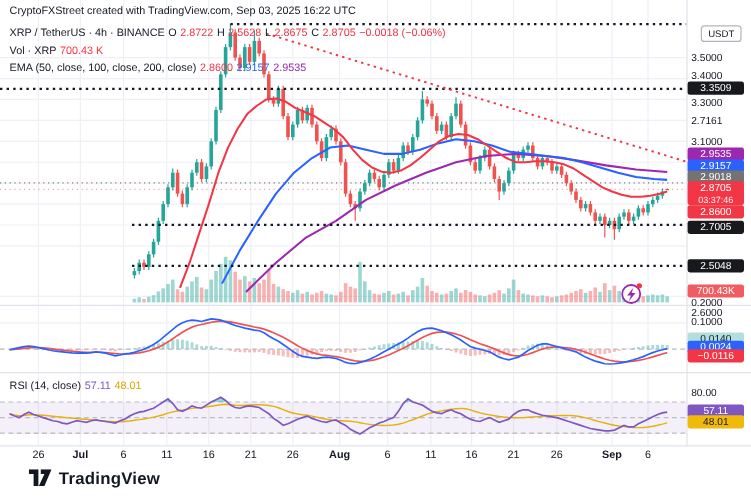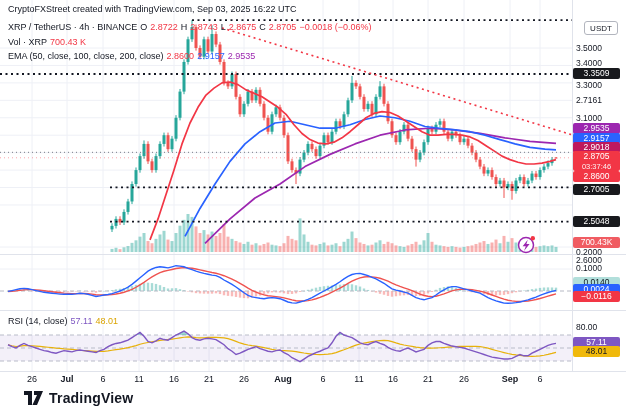--- a/index.html
+++ b/index.html
@@ -562,21 +562,21 @@
       <polyline points="8,344.75 12,345.725 16,346.48333333333335 20,346.2125 24,345.66 28,345.6166666666667 32,345.77142857142854 36,346.05 40,346.4111111111111 44,346.83 48,347.2318181818182 52,347.675 56,348.1 60,348.37142857142857 64,348.7892857142857 68,349.1142857142857 72,349.39285714285717 76,349.76428571428573 80,350.22857142857146 84,350.6 88,350.925 92,351.2035714285714 96,351.4357142857143 100,351.4357142857143 104,351.2964285714286 108,350.87857142857143 112,350.275 116,349.6714285714286 120,349.1142857142857 124,348.41785714285714 128,347.58214285714286 132,346.6535714285714 136,345.5857142857143 140,344.2857142857143 144,343.21785714285716 148,342.475 152,341.7785714285714 156,341.08214285714286 160,340.29285714285714 164,339.78214285714284 168,339.45714285714286 172,339.0392857142857 176,338.48214285714283 180,337.87857142857143 184,337.22857142857146 188,336.95 192,337.1357142857143 196,337.64642857142854 200,337.925 204,337.7392857142857 208,337.4142857142857 212,337.275 216,337.36785714285713 220,337.55357142857144 224,337.87857142857143 228,338.66785714285714 232,339.8285714285714 236,341.36071428571427 240,342.9392857142857 244,344.1928571428571 248,345.0285714285714 252,345.63214285714287 256,346.0964285714286 260,346.79285714285714 264,347.62857142857143 268,348.5107142857143 272,349.39285714285717 276,349.99642857142857 280,350.36785714285713 284,350.64642857142854 288,350.87857142857143 292,351.11071428571427 296,351.575 300,352.3178571428571 304,353.01428571428573 308,353.61785714285713 312,354.175 316,354.4535714285714 320,354.5464285714286 324,354.40714285714284 328,354.12857142857143 332,353.57142857142856 336,352.5964285714286 340,351.15714285714284 344,349.76428571428573 348,348.23214285714283 352,346.6535714285714 356,345.12142857142857 360,343.9607142857143 364,343.0785714285714 368,342.38214285714287 372,341.6857142857143 376,340.9892857142857 380,340.57142857142856 384,340.3392857142857 388,340.6642857142857 392,341.59285714285716 396,342.89285714285717 400,344.05357142857144 404,344.98214285714283 408,345.725 412,346.4214285714286 416,347.07142857142856 420,347.5357142857143 424,347.86071428571427 428,348.0464285714286 432,348.13928571428573 436,348 440,347.76785714285717 444,347.4892857142857 448,347.1642857142857 452,346.8392857142857 456,346.51428571428573 460,346.375 464,346.375 468,346.3285714285714 472,346.23571428571427 476,346.3285714285714 480,346.60714285714283 484,347.25714285714287 488,348.1857142857143 492,349.3 496,350.4607142857143 500,351.5285714285714 504,352.55 508,353.47857142857146 512,354.3142857142857 516,354.9642857142857 520,355.42857142857144 524,355.89285714285717 528,356.26428571428573 532,356.35714285714283 536,356.21785714285716 540,355.8464285714286 544,355.24285714285713 548,354.40714285714284 552,353.4321428571429 556,352.3591785714286" fill="none" stroke="#e7b10a" stroke-width="1.2"></polyline>
       <polyline points="8,344.75 12,346.7 16,348 20,345.4 24,343.45 28,345.4 32,346.7 36,348 40,349.3 44,350.6 48,351.25 52,352.55 56,353.2 60,351.9 64,350.6 68,351.25 72,351.9 76,350.6 80,349.95 84,350.6 88,351.25 92,351.9 96,352.55 100,350.6 104,349.3 108,346.7 112,344.75 116,343.45 120,342.8 124,341.5 128,340.2 132,337.6 136,335 140,332.4 144,336.3 148,341.5 152,342.8 156,340.85 160,338.25 164,339.55 168,340.2 172,337.6 176,335 180,333.05 184,331.1 188,333.7 192,337.6 196,339.55 200,340.2 204,338.9 208,338.25 212,338.9 216,339.55 220,342.15 224,344.75 228,348.65 232,351.25 236,354.5 240,353.2 244,351.25 248,349.3 252,348 256,346.7 260,348.65 264,349.95 268,351.25 272,351.9 276,350.6 280,349.95 284,352.55 288,354.5 292,357.75 296,359.7 300,361.65 304,359.05 308,356.45 312,354.5 316,352.55 320,351.25 324,349.3 328,348 332,342.8 336,336.3 340,332.4 344,335 348,336.3 352,337.6 356,340.2 360,342.8 364,344.1 368,344.75 372,342.8 376,341.5 380,343.45 384,344.75 388,347.35 392,349.3 396,350.6 400,351.25 404,349.3 408,348 412,349.95 416,351.9 420,350.6 424,349.3 428,345.4 432,342.8 436,341.5 440,341.5 444,343.45 448,344.75 452,346.05 456,346.7 460,347.35 464,348 468,349.3 472,350.6 476,351.9 480,353.2 484,354.5 488,355.8 492,357.1 496,357.75 500,358.4 504,359.05 508,359.05 512,358.4 516,356.45 520,354.5 524,355.8 528,355.8 532,353.2 536,351.25 540,349.3 544,347.35 548,345.4 552,344.1 556,343.3785" fill="none" stroke="#7e57c2" stroke-width="1.4"></polyline>
       <line x1="0" y1="254.5" x2="626" y2="254.5" stroke="#e0e3eb" stroke-width="1"></line>
       <line x1="0" y1="310.5" x2="626" y2="310.5" stroke="#e0e3eb" stroke-width="1"></line>
       <line x1="0" y1="371.5" x2="626" y2="371.5" stroke="#e0e3eb" stroke-width="1"></line>
       <line x1="572.5" y1="0" x2="572.5" y2="371.5" stroke="#e0e3eb" stroke-width="1"></line>
     </svg>
 
   <div class="hdr attr">CryptoFXStreet created with TradingView.com, Sep 03, 2025 16:22 UTC</div>
 
-  <div class="hdr l2"><span class="k">XRP / TetherUS · 4h · BINANCE</span><span class="k">O</span><span class="dn">2.8722</span><span class="k">H</span><span class="dn">2.8743</span><span class="k">L</span><span class="dn">2.8675</span><span class="k">C</span><span class="dn">2.8705</span><span class="dn">−0.0018 (−0.06%)</span></div>
+  <div class="hdr l2"><span class="k">XRP / TetherUS · 4h · BINANCE</span><span class="k">O</span><span class="dn">2.8722</span><span class="k">H</span><span class="dn">2.5628</span><span class="k">L</span><span class="dn">2.8675</span><span class="k">C</span><span class="dn">2.8705</span><span class="dn">−0.0018 (−0.06%)</span></div>
   <div class="hdr l3"><span class="k">Vol · XRP</span><span class="dn">700.43 K</span></div>
   <div class="hdr l4"><span class="k">EMA (50, close, 100, close, 200, close)</span><span class="dn">2.8600</span><span class="blue">2.9157</span><span class="purple">2.9535</span></div>
   <div class="hdr rsi-t"><span class="k">RSI (14, close)</span><span class="rsip">57.11</span><span class="gold">48.01</span></div>
 
   <button class="usdt-btn">USDT</button>
 
   <div id="scale-labels">
       <div class="scale-label" style="top: 43px;">3.5000</div>
       <div class="scale-label" style="top: 58px;">3.4000</div>
       <div class="scale-label" style="top: 80px;">3.3000</div>
@@ -584,21 +584,21 @@
       <div class="scale-label" style="top: 113px;">3.1000</div>
       <div class="scale-label" style="top: 213px; margin-top: 42px;">2.6000</div>
       <div class="scale-label" style="top: 247px;">0.2000</div>
       <div class="scale-label" style="top: 263px;">0.1000</div>
       <div class="scale-label" style="top: 322px;">80.00</div>
     </div>
   <div id="badges">
       <div class="badge" style="background: rgb(24, 25, 29); color: rgb(255, 255, 255); top: 67.5px;">3.3509</div>
       <div class="badge" style="background: rgb(156, 39, 176); color: rgb(255, 255, 255); top: 122.5px;">2.9535</div>
       <div class="badge" style="background: rgb(41, 98, 255); color: rgb(255, 255, 255); top: 132.5px;">2.9157</div>
-      <div class="badge" style="background: #be185d; color: rgb(255, 255, 255); top: 141.5px;">2.9018</div>
+      <div class="badge" style="background: #737373; color: rgb(255, 255, 255); top: 141.5px;">2.9018</div>
       <div class="badge" style="background: rgb(242, 54, 69); color: rgb(255, 255, 255); top: 150.5px;">2.8705<span class="sub">03:37:46</span></div>
       <div class="badge" style="background: rgb(242, 54, 69); color: rgb(255, 255, 255); top: 170.5px;">2.8600</div>
       <div class="badge" style="background: rgb(24, 25, 29); color: rgb(255, 255, 255); top: 183.5px;">2.7005</div>
       <div class="badge" style="background: rgb(24, 25, 29); color: rgb(255, 255, 255); top: 215.5px;">2.5048</div>
       <div class="badge" style="background: rgb(240, 92, 98); color: rgb(255, 255, 255); top: 236.5px;">700.43K</div>
       <div class="badge" style="background: rgb(178, 223, 219); color: rgb(19, 23, 34); top: 276.5px;">0.0140</div>
       <div class="badge" style="background: rgb(41, 98, 255); color: rgb(255, 255, 255); top: 283.5px;">0.0024</div>
       <div class="badge" style="background: rgb(242, 54, 69); color: rgb(255, 255, 255); top: 290.5px;">−0.0116</div>
       <div class="badge" style="background: rgb(126, 87, 194); color: rgb(255, 255, 255); top: 336.5px;">57.11</div>
       <div class="badge" style="background: rgb(240, 185, 11); color: rgb(19, 23, 34); top: 345.5px;">48.01</div>

